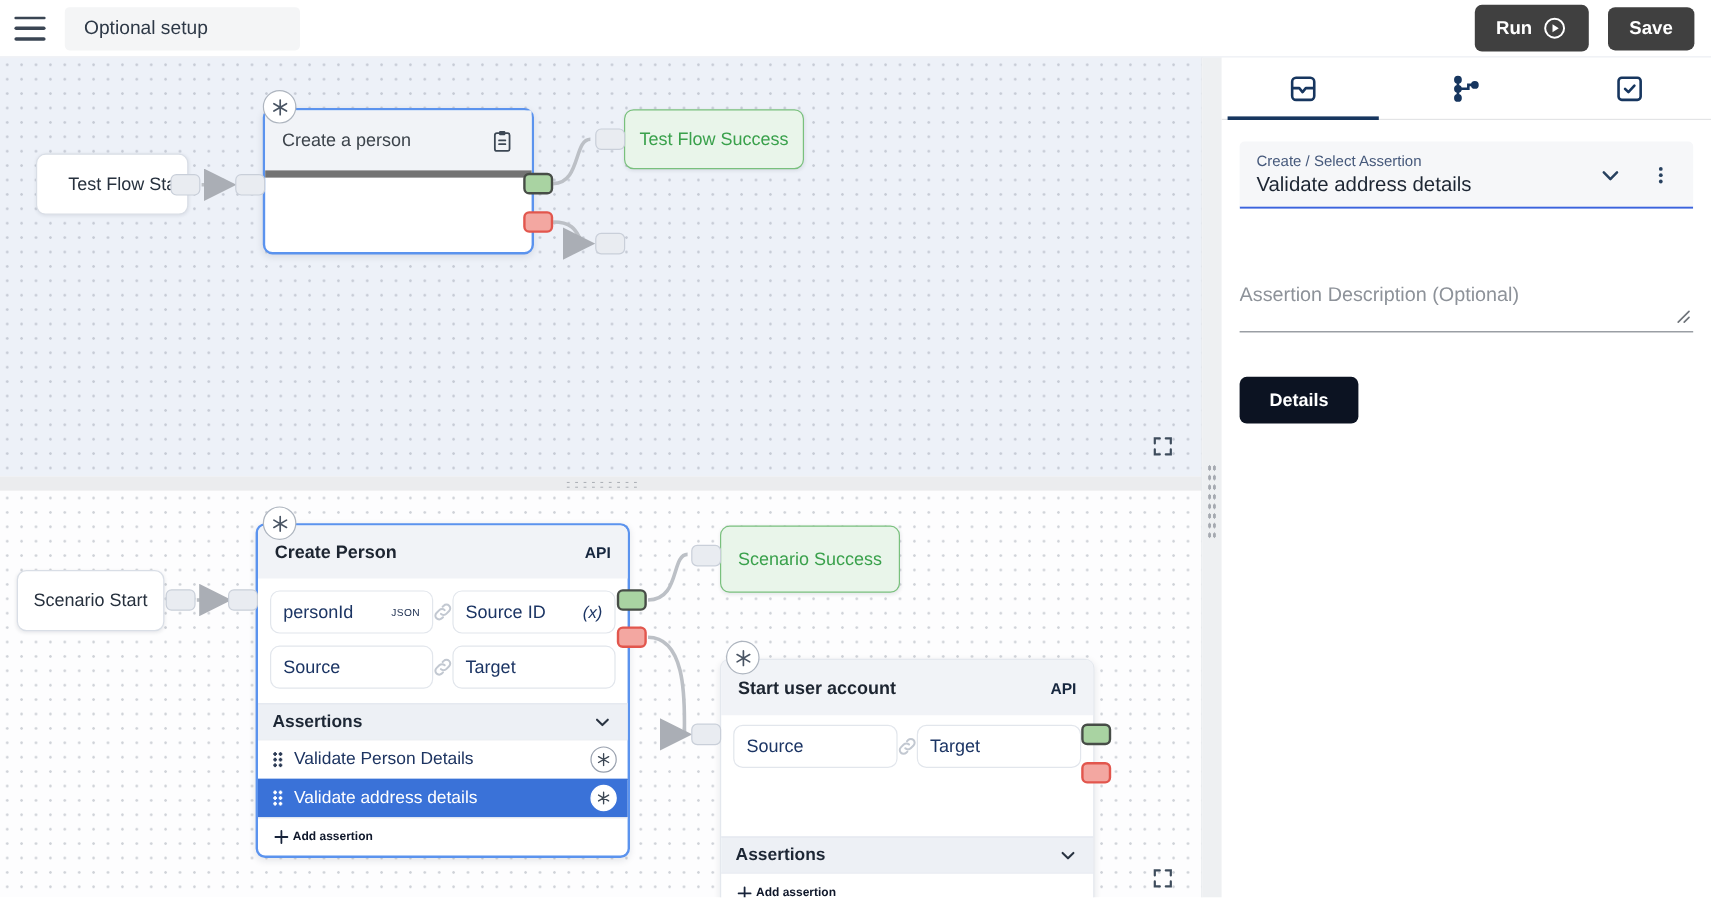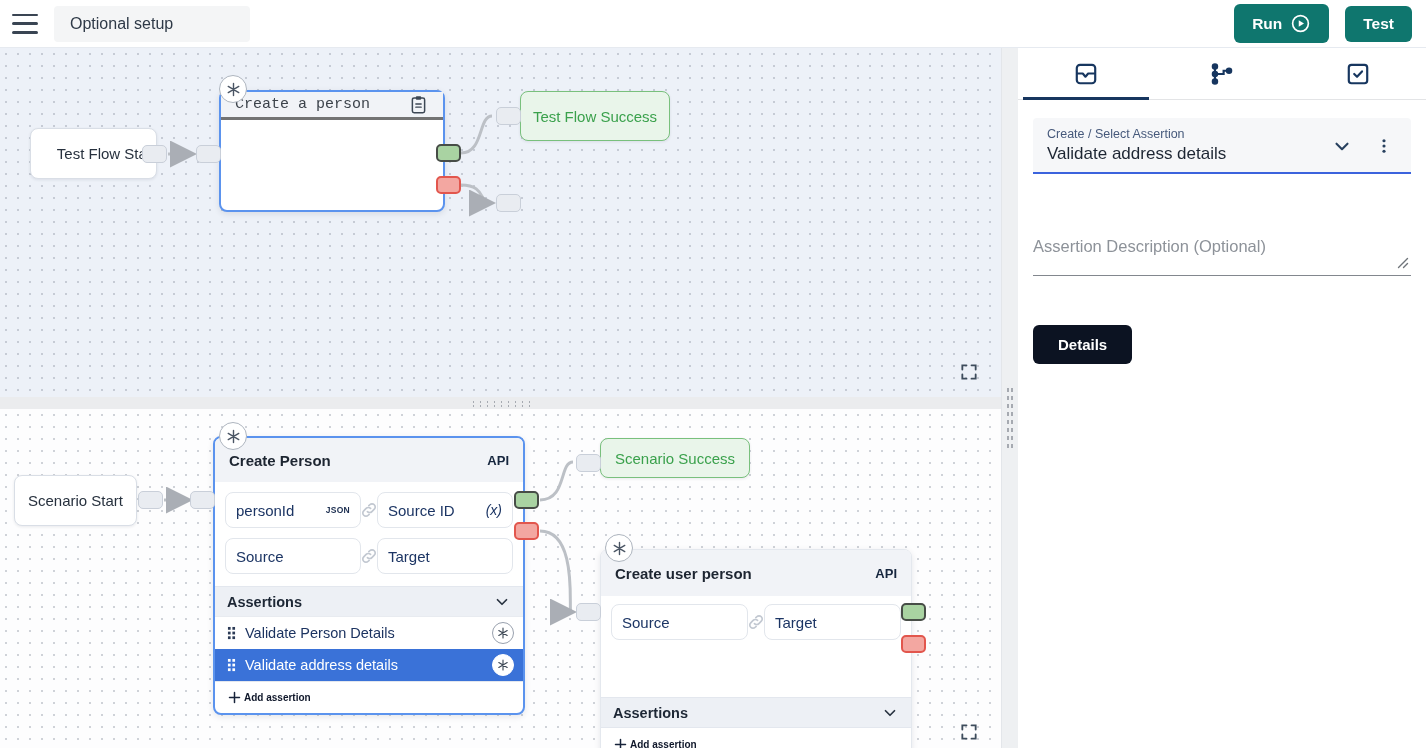--- a/index.html
+++ b/index.html
@@ -5,21 +5,21 @@
   * { box-sizing: border-box; margin: 0; padding: 0; }
   html,body { width:1426px; height:748px; overflow:hidden; }
   body { font-family:"Liberation Sans", sans-serif; background:#fff; }
 
   
   .app-header{height:48px;display:flex;align-items:center;gap:16px;padding:0 14px 0 12px;background:#fff;border-bottom:1px solid #e6eaf0;}
   .hamburger{width:26px;height:20px;display:flex;flex-direction:column;justify-content:space-between;cursor:pointer;}
   .hamburger span{height:2.6px;background:#3a4553;border-radius:2px;}
   .title-chip{background:#f4f5f6;border-radius:4px;padding:9px 16px;min-width:196px;font-size:16px;color:#2e3947;font-weight:500;}
   .header-spacer{flex:1;}
-  .hbtn{background:#0f766e;color:#fff;font-weight:700;font-size:15.5px;border:none;border-radius:6px;padding:9px 18px;display:flex;align-items:center;gap:8px;cursor:pointer;}
+  .hbtn{background:#404040;color:#fff;font-weight:700;font-size:15.5px;border:none;border-radius:6px;padding:9px 18px;display:flex;align-items:center;gap:8px;cursor:pointer;}
 
   
   .main{display:flex;height:700px;}
   .canvas-col{width:1002px;display:flex;flex-direction:column;border-right:1px solid #e3e6ea;}
   .canvas{position:relative;overflow:hidden;}
   .canvas.top{height:349px;background-color:#edf1f8;background-image:radial-gradient(#c6cbd5 1px,transparent 1.2px);background-size:12px 12px;}
   .canvas.bottom{height:339px;background-color:#fdfdfe;background-image:radial-gradient(#cfd2d8 1px,transparent 1.2px);background-size:12px 12px;}
   .hsplit{height:12px;background:#ebecee;position:relative;}
   .hsplit .grip{position:absolute;left:470px;top:3px;width:62px;height:7px;background-image:radial-gradient(#a6aab1 1.1px,transparent 1.2px);background-size:7px 4px;}
   .vsplit{width:16px;background:#eef0f2;position:relative;}
@@ -34,21 +34,21 @@
 
   .bignode{position:absolute;z-index:2;background:#fff;border:1px solid #e4e8ee;border-radius:8px;box-shadow:0 2px 6px rgba(20,30,50,.10);display:flex;flex-direction:column;overflow:hidden;}
   .bignode.selected{border:2px solid #5b93ee;}
   .bn-header{background:#f1f3f7;display:flex;align-items:center;justify-content:space-between;padding:0 14px;flex:0 0 auto;}
   .bn-title{font-size:15px;font-weight:700;color:#1d2531;}
   .bn-title.plain{font-weight:400;color:#3c434b;}
   .bn-tag{font-size:13px;font-weight:800;color:#16263e;}
 
   .fieldrow{display:grid;grid-template-columns:1fr 1fr;gap:16px;position:relative;margin:0 10px;}
   .field{height:36px;border:1px solid #e2e6ec;border-radius:8px;background:#fff;display:flex;align-items:center;justify-content:space-between;padding:0 10px;color:#1c3564;font-size:15px;}
-  .field .ftag{font-size:8.5px;font-weight:700;color:#1b2d4f;letter-spacing:.3px;}
+  .field .ftag{font-size:8.5px;font-weight:400;color:#1b2d4f;letter-spacing:.3px;}
   .field .fsuffix{font-style:italic;font-size:14px;color:#1c3564;}
   .linkicon{position:absolute;left:50%;top:50%;transform:translate(-50%,-50%);z-index:2;cursor:pointer;}
 
   .asec-header{background:#edf0f5;display:flex;justify-content:space-between;align-items:center;padding:0 12px;height:30px;font-weight:700;font-size:14.5px;color:#1d2735;border-top:1px solid #e3e7ee;flex:0 0 auto;}
   .a-item{display:flex;align-items:center;gap:9px;height:34px;padding:0 9px 0 12px;color:#1d3461;font-size:14.5px;border-top:1px solid #e8ebf0;cursor:pointer;}
   .a-item .sp{flex:1;}
   .a-item.selected{background:#3a72d8;color:#fff;border-top-color:#3a72d8;}
   .a-badge{width:22px;height:22px;border-radius:50%;border:1.3px solid #99a1ae;background:#fff;display:flex;align-items:center;justify-content:center;flex:0 0 auto;}
   .a-item.selected .a-badge{border-color:#fff;}
   .drag-dots{width:9px;height:14px;background-image:radial-gradient(currentColor 1.3px,transparent 1.4px);background-size:4.5px 4.7px;flex:0 0 auto;cursor:grab;}
@@ -67,21 +67,21 @@
   .tabs{display:flex;height:52px;border-bottom:1px solid #e3e4e6;flex:0 0 auto;}
   .tab{flex:1;display:flex;align-items:center;justify-content:center;position:relative;cursor:pointer;}
   .tab.active::after{content:"";position:absolute;bottom:-1px;left:5px;right:5px;height:3px;background:#17365f;}
 
   .select-field{margin:18px 15px 0;background:#f6f7f9;border-bottom:2px solid #3b63dd;border-radius:4px 4px 0 0;padding:9px 14px 8px;display:flex;align-items:center;cursor:pointer;}
   .select-texts{flex:1;}
   .select-label{font-size:12.5px;color:#46597b;}
   .select-value{font-size:17px;color:#1d2633;margin-top:3px;}
   .select-icons{display:flex;align-items:center;gap:22px;padding-right:4px;}
 
-  .desc{margin:57px 15px 12px;position:relative;border-bottom:1px solid #82878e;}
+  .desc{margin:57px 15px 0;position:relative;border-bottom:1px solid #82878e;}
   .desc textarea{width:100%;height:40px;border:none;outline:none;resize:none;background:transparent;font-family:"Liberation Sans",sans-serif;font-size:16.5px;color:#333;padding:6px 24px 6px 0;}
   .desc textarea::placeholder{color:#8d9299;}
   .desc .resize-glyph{position:absolute;right:2px;bottom:6px;}
 
   .check-row{margin:40px 15px 0;display:flex;align-items:center;gap:15px;}
   .checkbox{width:19px;height:19px;border:2px solid #61666c;border-radius:2px;background:#fff;cursor:pointer;flex:0 0 auto;}
   .check-label{font-size:16px;color:#20262e;}
 
   .details-btn{margin:37px 0 0 15px;align-self:flex-start;background:#0c1322;color:#fff;font-weight:700;font-size:15px;border:none;border-radius:6px;padding:11px 25px;cursor:pointer;}
 </style>
@@ -97,21 +97,21 @@
   <div class="title-chip">Optional setup</div>
   <div class="header-spacer"></div>
   <button class="hbtn">
     <span>Run</span>
     <svg width="21" height="21" viewBox="0 0 24 24" fill="none">
         <circle cx="12" cy="12" r="9" stroke="#fff" stroke-width="1.9"></circle>
         <path d="M10 8.2 L16 12 L10 15.8 Z" fill="#fff"></path>
       </svg>
   </button>
   <button class="hbtn">
-    <span>Test</span>
+    <span>Save</span>
   </button>
 </div>
 
 <div class="main">
   <div class="canvas-col">
 
     <div class="canvas top">
       <svg class="edges" width="1002" height="349">
         <defs>
           <marker id="arr1" markerWidth="9" markerHeight="9" refX="7" refY="4.5" orient="auto">
@@ -127,21 +127,21 @@
         <span>Test Flow Start</span>
       </div>
       <div class="port" style="left:142px;top:97px;"></div>
 
       <div class="bignode selected" style="left:219px;top:42px;width:226px;height:122px;overflow:visible;">
         <div class="badge-asterisk" style="left:-2px;top:-17px;">
           <svg width="15" height="15" viewBox="0 0 16 16" fill="none">
               <path d="M8 1.5v13M2.4 4.75l11.2 6.5M2.4 11.25l11.2-6.5" stroke="#4a5564" stroke-width="1.5" stroke-linecap="round"></path>
             </svg>
         </div>
-        <div class="bn-header" style="height:28px;border-bottom:3px solid #737373;font-family:Liberation Mono, monospace;">
+        <div class="bn-header" style="height:56px;border-bottom:6px solid #737373;">
           <span class="bn-title plain">Create a person</span>
           <svg width="21" height="21" viewBox="0 0 24 24" fill="none" stroke="#3c4754" stroke-width="1.7">
             <rect x="5" y="4.5" width="14" height="17" rx="2"></rect>
               <rect x="9" y="2.5" width="6" height="4" rx="1" fill="#3c4754" stroke="none"></rect>
             <path d="M9 11.5h6M9 15h6" stroke-linecap="round"></path>
           </svg>
         </div>
       </div>
       <div class="port" style="left:196px;top:97px;"></div>
       <div class="port green" style="left:436px;top:96px;"></div>
@@ -246,33 +246,33 @@
           <svg width="15" height="15" viewBox="0 0 24 24" fill="none" stroke="#17233a" stroke-width="2.4" stroke-linecap="round">
               <path d="M12 4v16M4 12h16"></path>
             </svg>
           <span>Add assertion</span>
         </div>
       </div>
       <div class="port" style="left:190px;top:82px;"></div>
       <div class="port green" style="left:514px;top:82px;"></div>
       <div class="port red" style="left:514px;top:113px;"></div>
 
-      <div class="node outcome-success" style="left:600px;top:29px;width:150px;height:40px;">
+      <div class="node outcome-success" style="left:600px;top:29px;width:150px;height:56px;">
         <span>Scenario Success</span>
       </div>
       <div class="port" style="left:576px;top:45px;"></div>
 
       <div class="bignode" style="left:600px;top:140px;width:312px;height:212px;overflow:visible;">
         <div class="badge-asterisk" style="left:4px;top:-16px;">
           <svg width="15" height="15" viewBox="0 0 16 16" fill="none">
               <path d="M8 1.5v13M2.4 4.75l11.2 6.5M2.4 11.25l11.2-6.5" stroke="#4a5564" stroke-width="1.5" stroke-linecap="round"></path>
             </svg>
         </div>
         <div class="bn-header" style="height:46px;border-radius:6px 6px 0 0;">
-          <span class="bn-title">Create user person</span>
+          <span class="bn-title">Start user account</span>
           <span class="bn-tag">API</span>
         </div>
         <div class="fieldrow" style="margin-top:8px;">
           <div class="field">
             <span>Source</span>
           </div>
           <svg class="linkicon" width="19" height="19" viewBox="0 0 24 24" fill="none" stroke="#c2c8d1" stroke-width="2.1" stroke-linecap="round">
             <path d="M10 14a4 4 0 0 0 5.66 0l3-3a4 4 0 1 0-5.66-5.66l-1.2 1.2"></path>
               <path d="M14 10a4 4 0 0 0-5.66 0l-3 3a4 4 0 1 0 5.66 5.66l1.2-1.2"></path>
           </svg>

